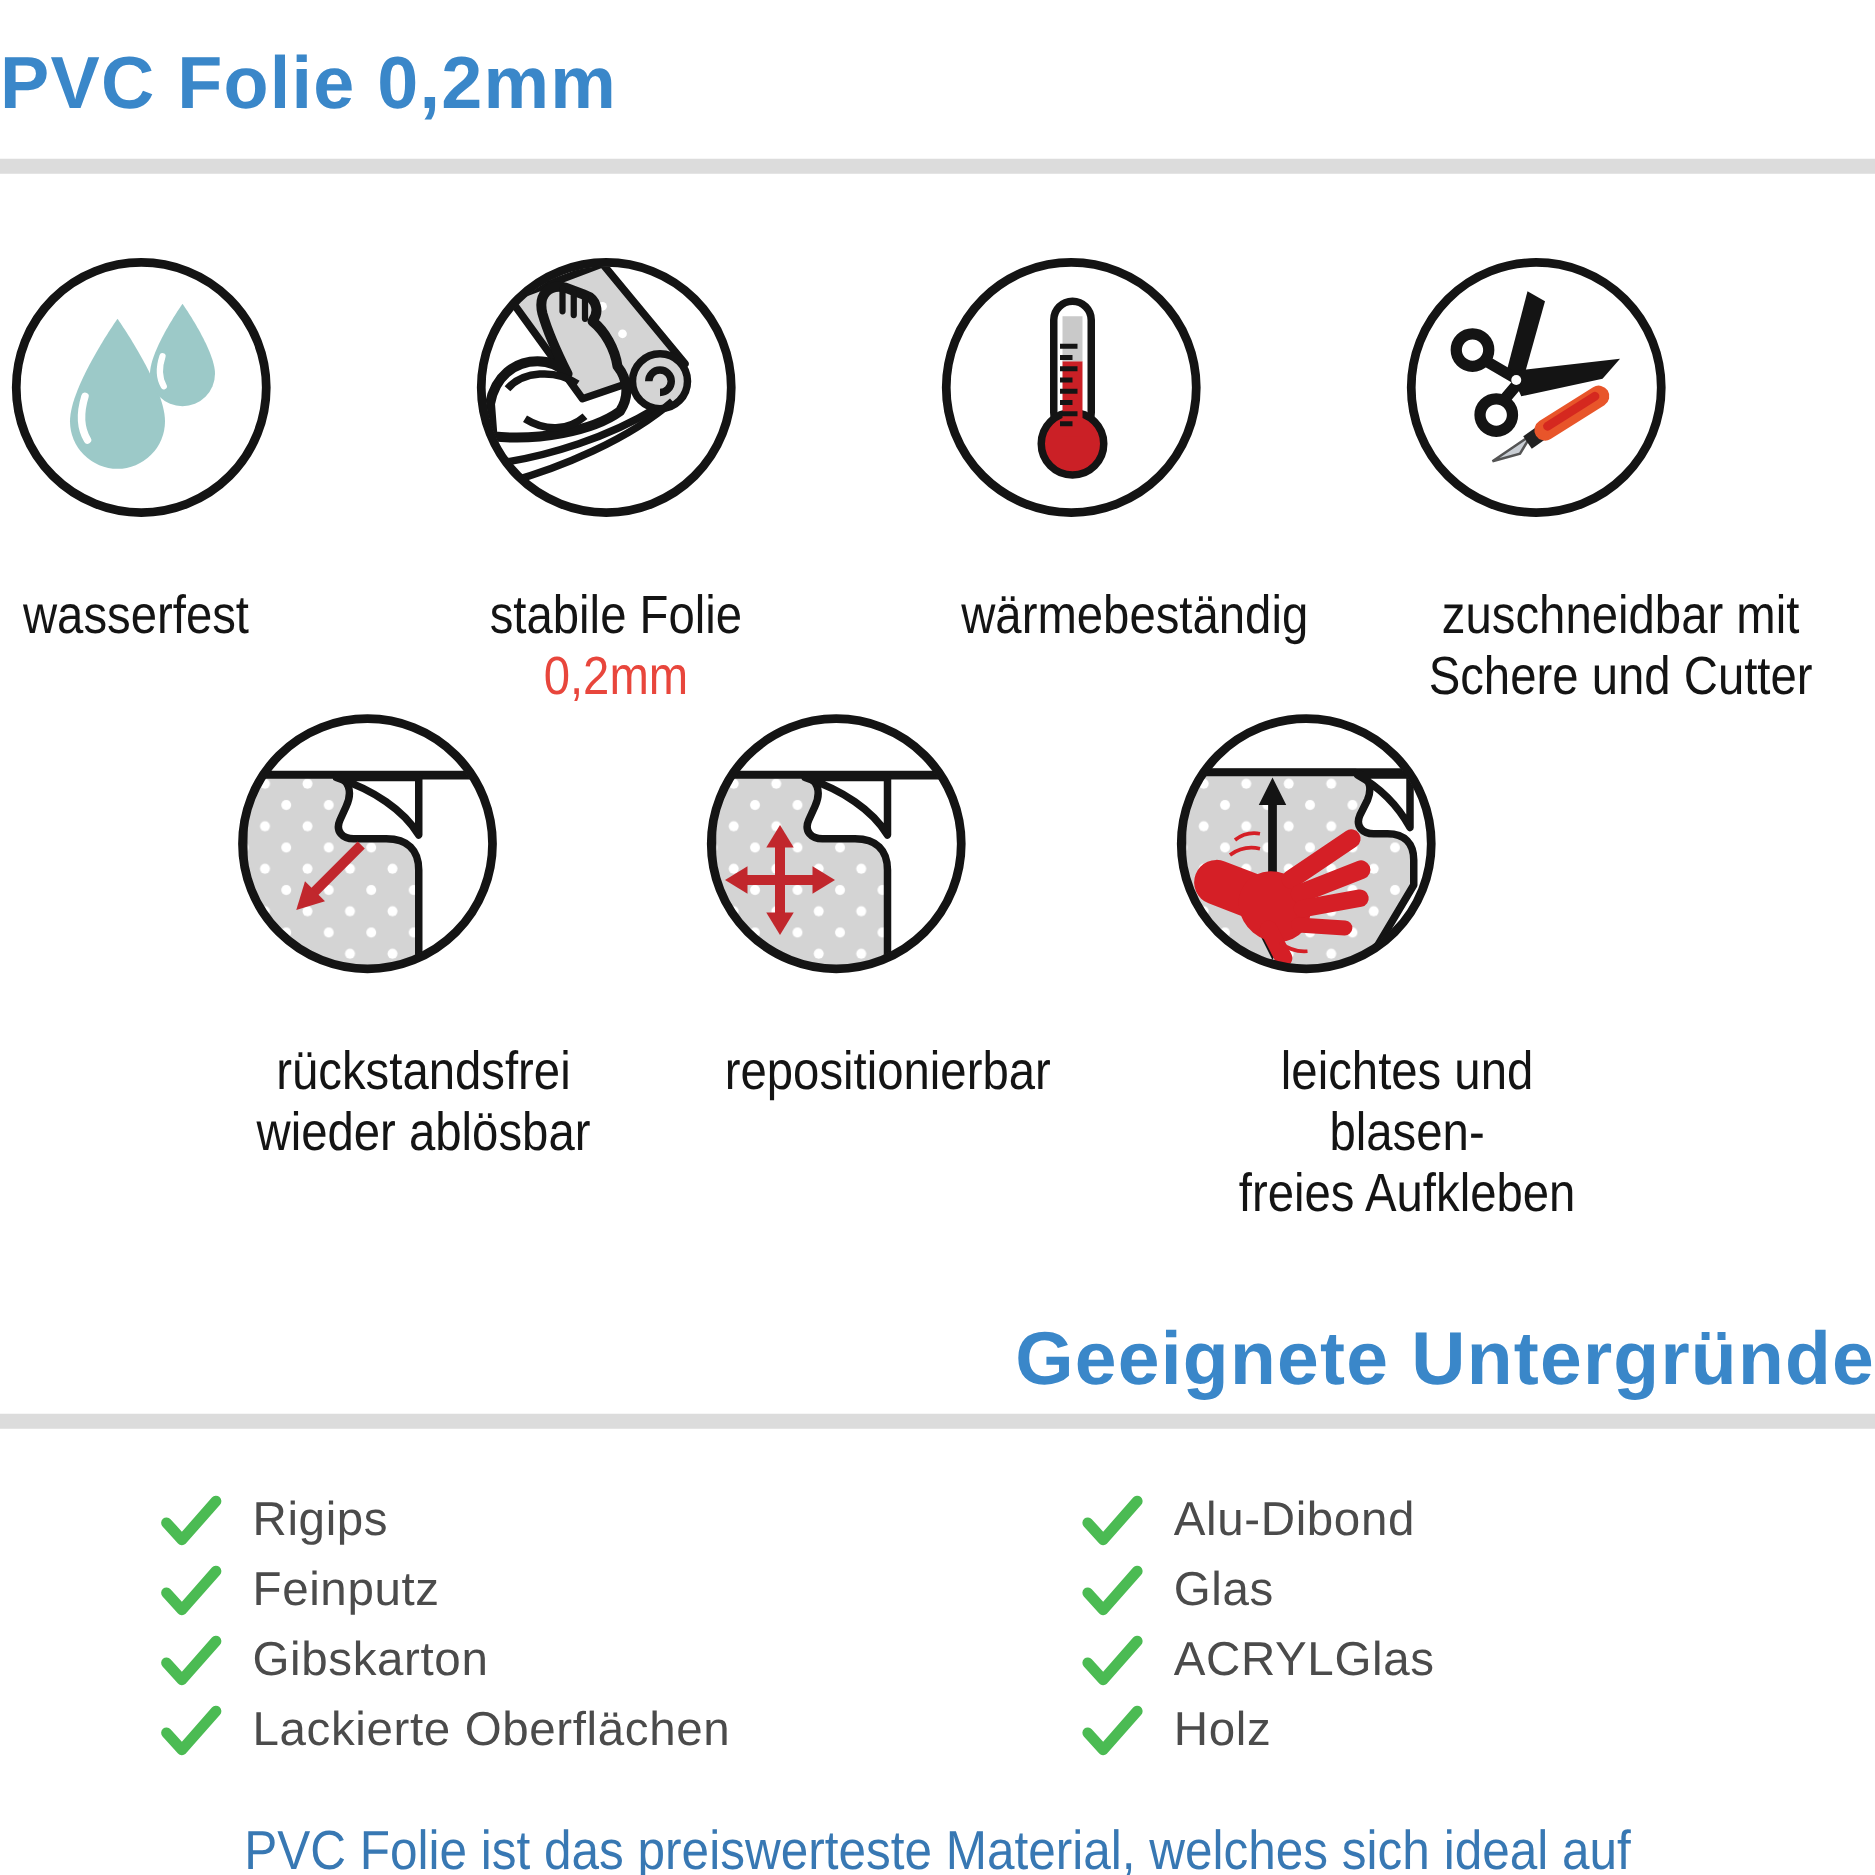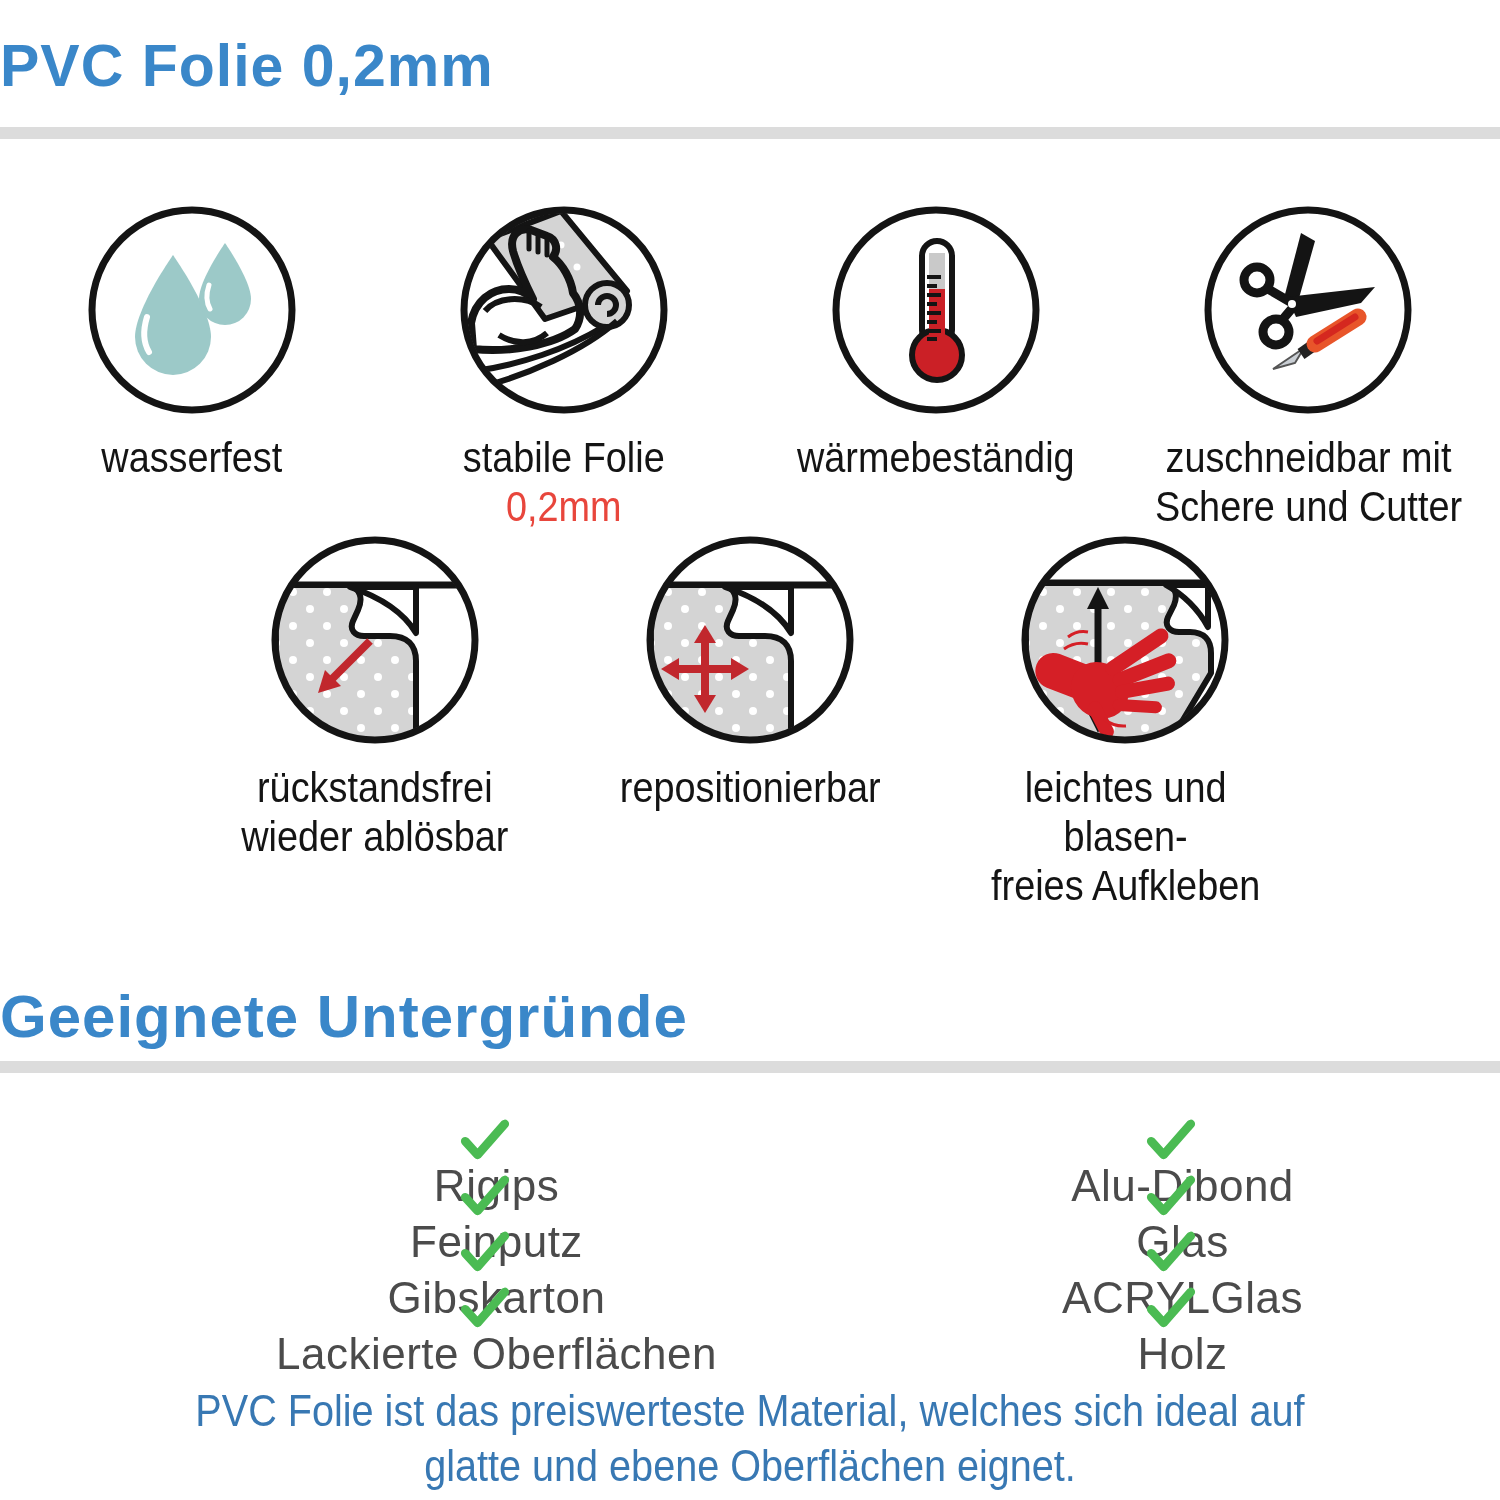--- a/index.html
+++ b/index.html
@@ -13,33 +13,33 @@
   body{width:1500px;height:1500px;overflow:hidden;background:#fff;
        font-family:"Liberation Sans",sans-serif;color:var(--text-dark);}
   .title{margin:0;padding-top:33px;text-align:left;font-size:59px;font-weight:600;
          letter-spacing:1px;color:var(--accent);line-height:1.15;}
   .divider{height:12px;background:var(--divider);}
   .d1{margin-top:26px}
   .d2{margin-top:10px}
   .row{display:flex;}
   .row1{margin-top:64px;padding:0 6px;}
   .row2{margin-top:2px;padding:0 187px;}
-  .feature{flex:1;display:flex;flex-direction:column;align-items:center;}
+  .feature{flex:1;display:flex;flex-direction:column;align-items:flex-start;gap:35px;}
   .cap{margin-top:16px;text-align:center;font-size:43px;line-height:1.14;
        color:var(--text-dark);transform:scaleX(.88);}
   .cap .line{display:block;}
   .cap .sub{display:block;color:var(--red);}
-  .section{margin:72px 0 0;text-align:left;font-size:60px;font-weight:600;
+  .section{margin:72px 0 0;text-align:right;font-size:60px;font-weight:600;
            letter-spacing:1px;color:var(--accent);line-height:1.15;}
   .checklist{display:flex;margin-top:46px;}
   .col-left{margin-left:128px;width:737px;}
   .col-right{flex:1;}
   ul{list-style:none;margin:0;padding:0;}
-  li{display:flex;align-items:center;height:56px;font-size:44px;
-     letter-spacing:.5px;color:var(--list-text);flex-direction:column;}
+  li{display:flex;align-items:center;height:56px;font-size:38px;
+     letter-spacing:.5px;color:var(--list-text);}
   .check{width:50px;height:42px;margin-right:24px;flex:none;}
   .footer{margin-top:40px;text-align:center;font-size:44px;line-height:55px;
           color:var(--footer-blue);}
   .footer div{transform:scaleX(.9);}
   svg{display:block}
   .ringbg{fill:#fff;}
   .ring{fill:none;stroke:#141414;stroke-width:7;}
   .ln{fill:none;stroke:#141414;stroke-width:6;}
   .ln8{fill:none;stroke:#141414;stroke-width:8;stroke-linejoin:round;}
 </style>

